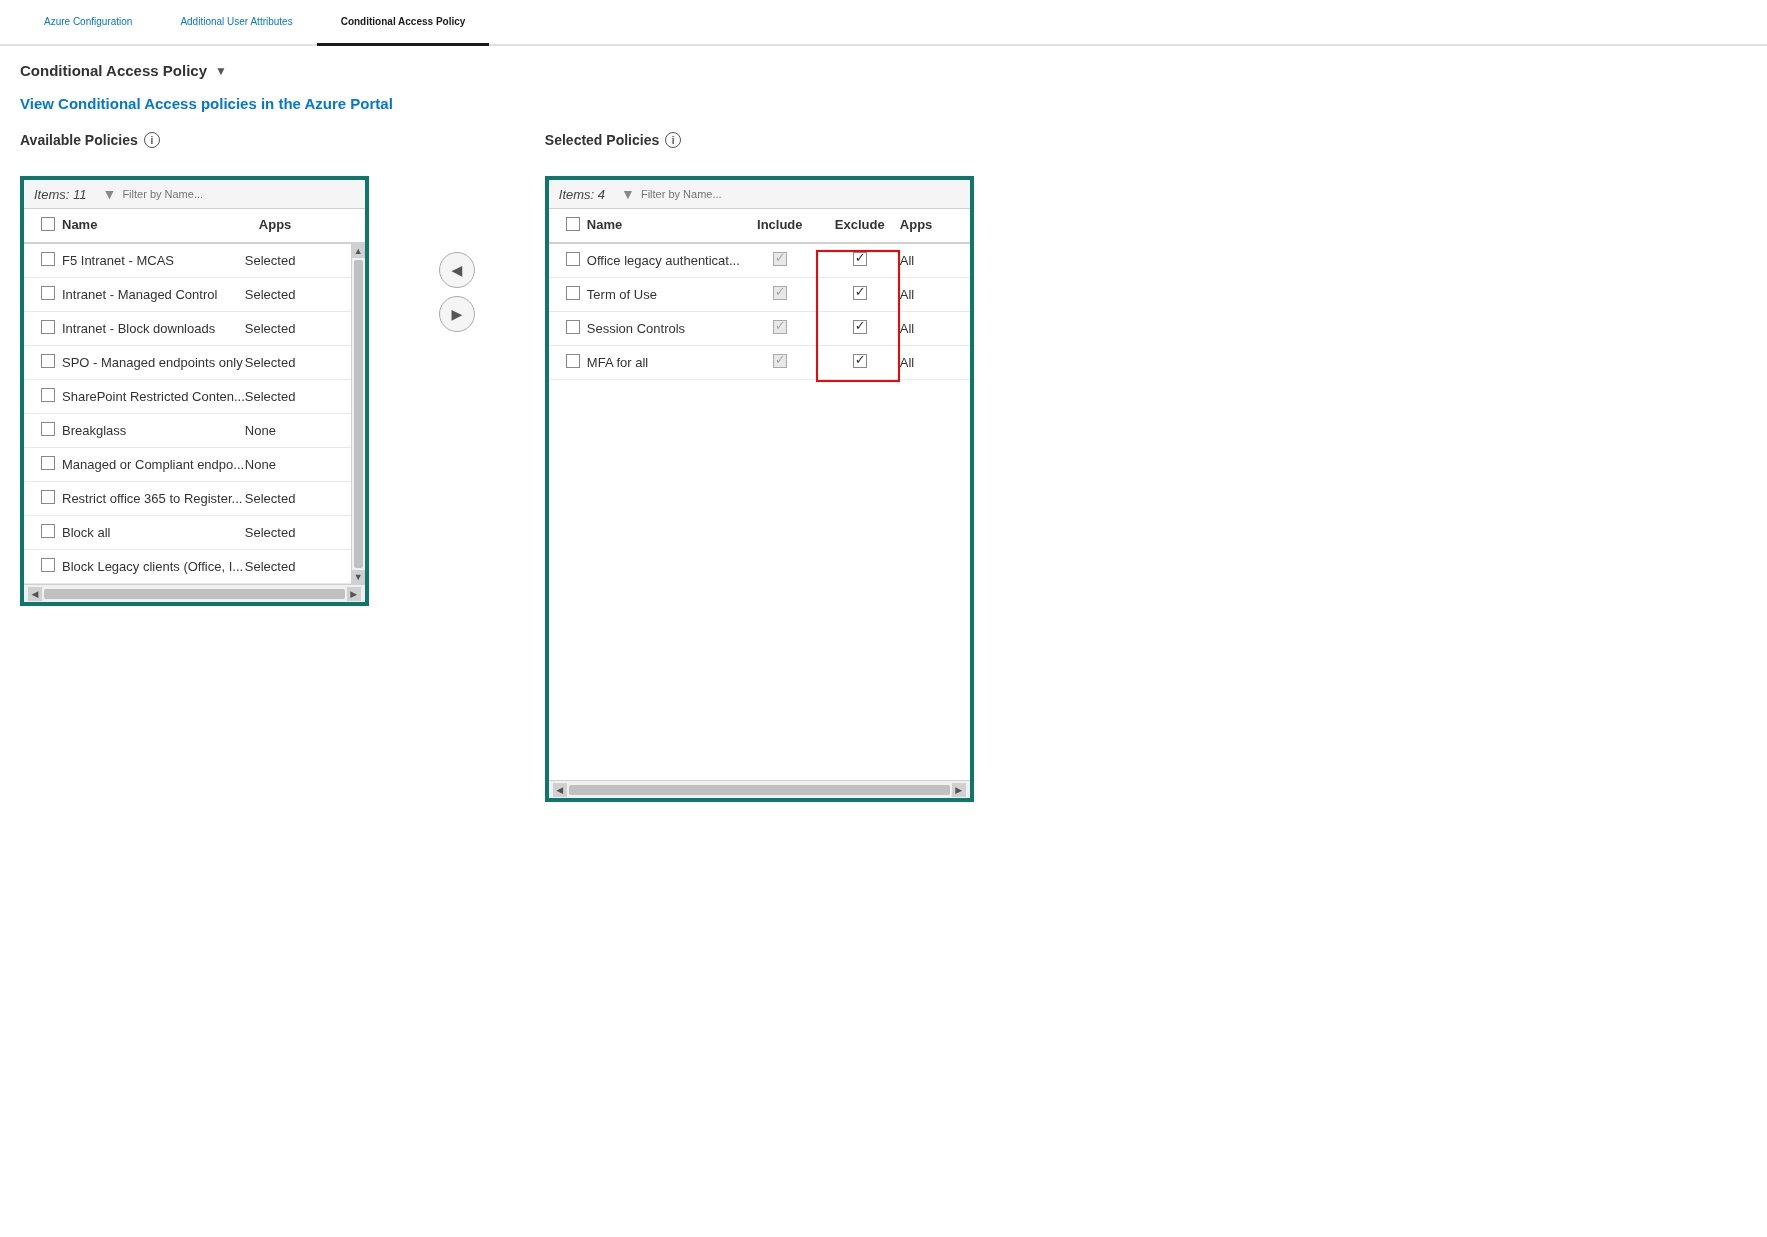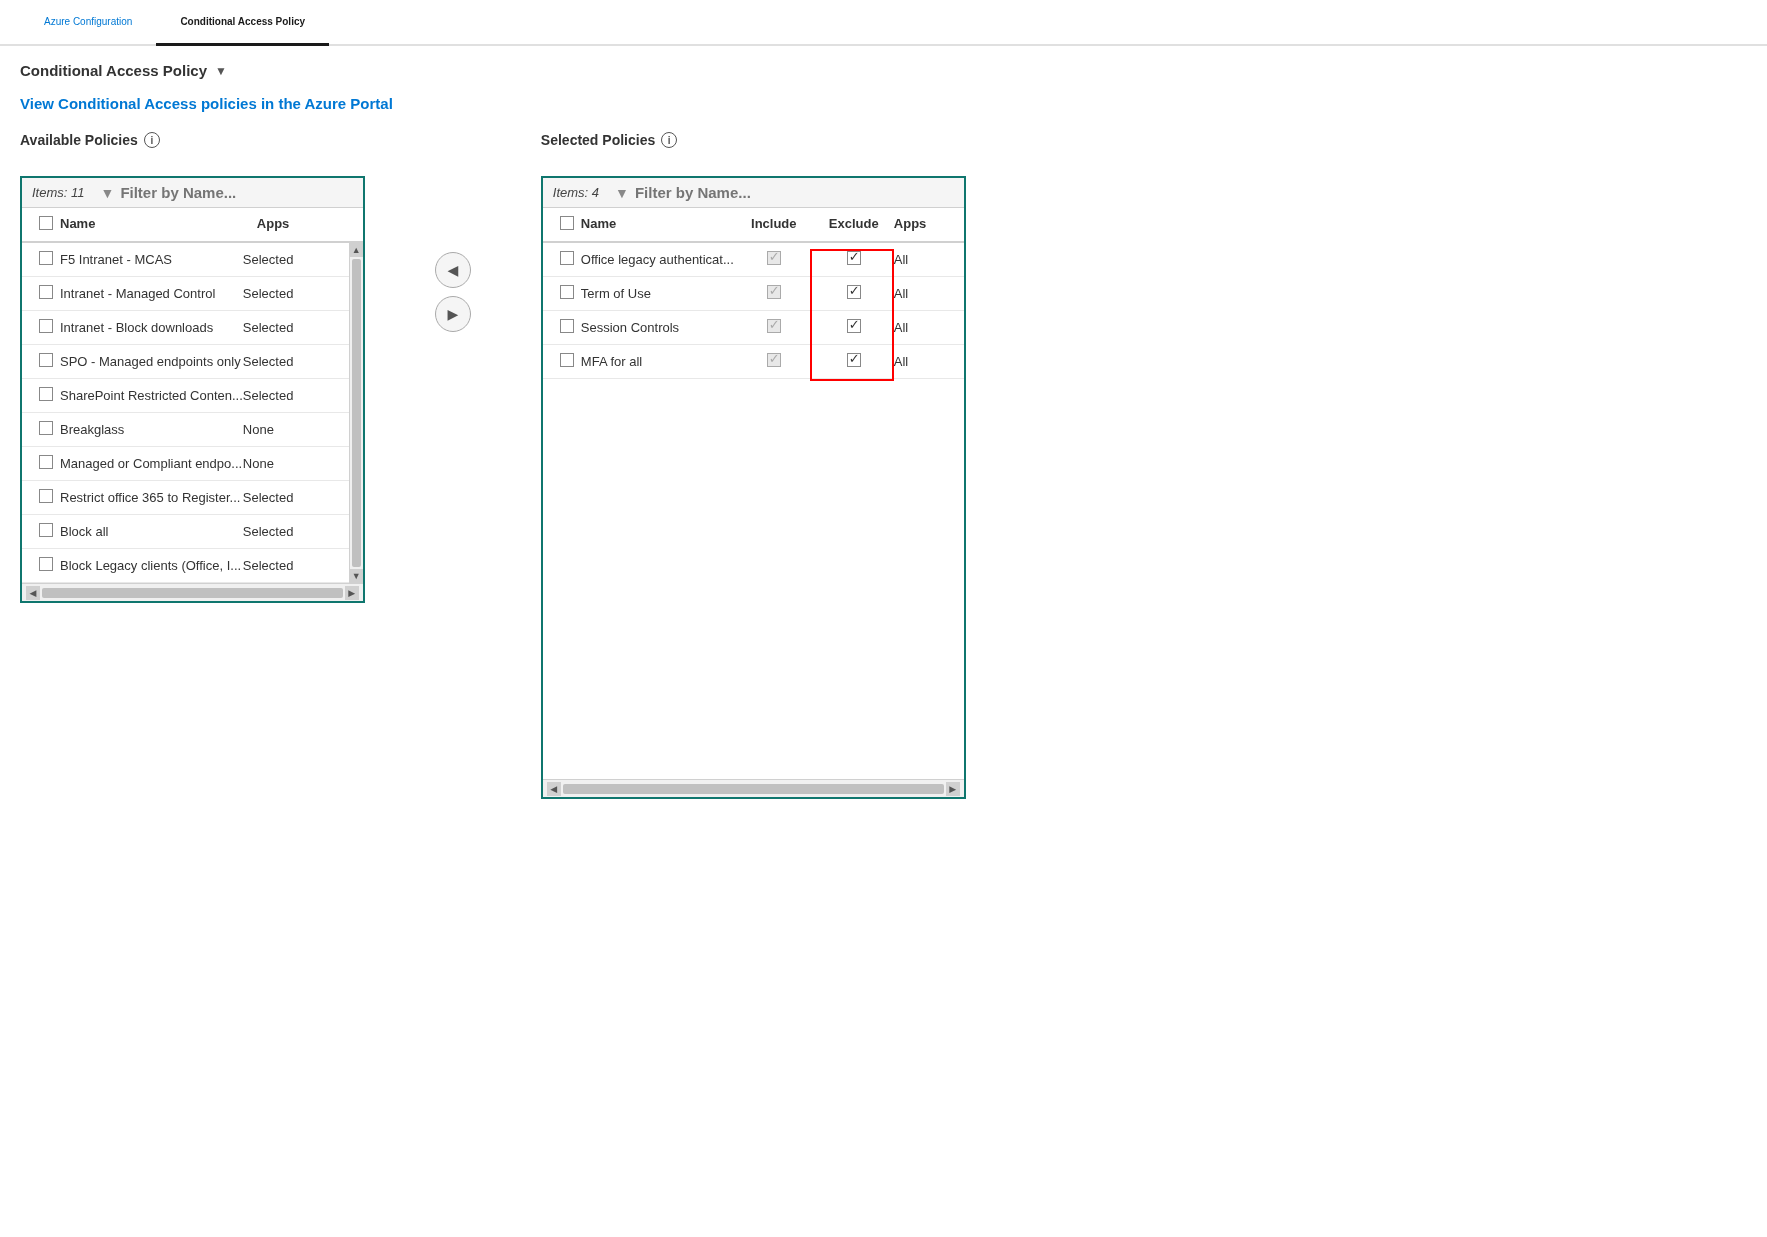--- a/index.html
+++ b/index.html
@@ -54,21 +54,21 @@
     }
 
     .panels-container {
       display: flex;
       gap: 60px;
       align-items: flex-start;
     }
 
     .panel {
       flex: 1;
-      border: 2px solid #0f766e;
+      border: 4px solid #0f766e;
       background: #fff;
     }
 
     .panel-label {
       font-weight: 700;
       font-size: 14px;
       margin-bottom: 8px;
       display: flex;
       align-items: center;
       gap: 6px;
@@ -111,25 +111,24 @@
     }
 
     .filter-icon {
       color: #888;
       font-size: 14px;
     }
 
     .filter-input {
       border: none;
       background: transparent;
-      font-size: 15px;
+      font-size: 11px;
       color: #888;
       outline: none;
       width: 100%;
-      font-weight: bold;
     }
 
     .table-header {
       display: grid;
       border-bottom: 2px solid #d0d0d0;
       padding: 8px 10px;
       background: #fff;
       font-weight: 700;
       font-size: 13px;
     }
@@ -274,20 +273,21 @@
       display: flex;
       flex-direction: column;
       gap: 20px;
     }
   </style>
 </head>
 <body>
 
 <nav class="top-nav">
   <a class="top-nav-item">Azure Configuration</a>
+  <a class="top-nav-item">Additional User Attributes</a>
   <a class="top-nav-item active">Conditional Access Policy</a>
 </nav>
 
 <div class="page-content">
 
   
   <div class="section-title">
     <span>Conditional Access Policy</span>
     <span class="dropdown-arrow">▼</span>
   </div>

